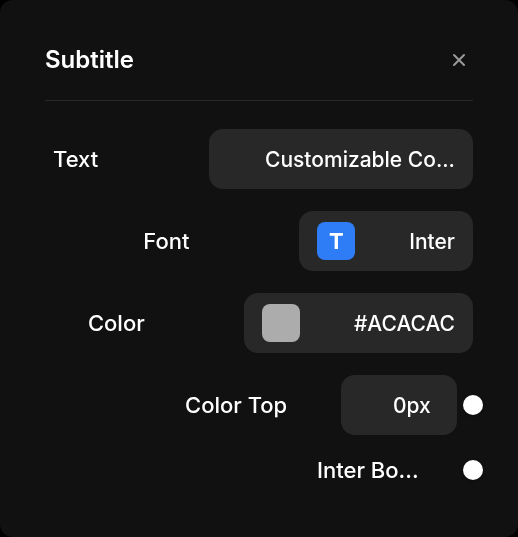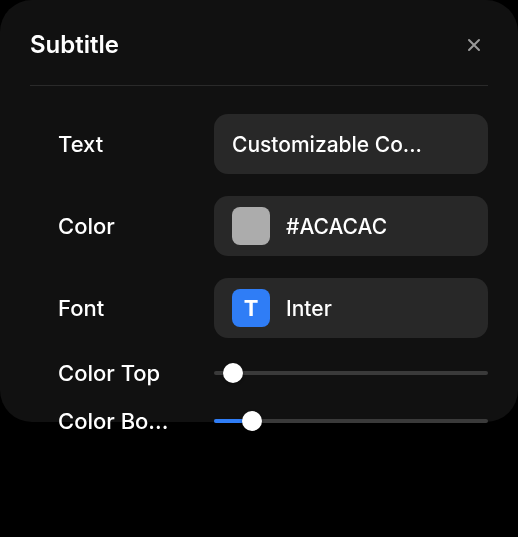--- a/index.html
+++ b/index.html
@@ -9,24 +9,24 @@
     font-family: -apple-system, BlinkMacSystemFont, "Segoe UI", Inter, sans-serif;
   }
   body {
     background: #000;
     width: 518px;
     height: 537px;
     overflow: hidden;
   }
   .panel {
     background: #111111;
-    border-radius: 32px;
+    border-radius: 13px;
     width: 518px;
-    height: 422px;
-    padding: 30px;
+    height: 537px;
+    padding: 45px;
   }
   .header {
     display: flex;
     justify-content: space-between;
     align-items: center;
     padding-bottom: 26px;
     border-bottom: 1px solid #2a2a2a;
     margin-bottom: 28px;
   }
   .title {
@@ -47,20 +47,21 @@
     width: 20px;
     height: 20px;
     stroke: #9a9a9a;
     stroke-width: 2.4;
   }
   .rows {
     padding-left: 28px;
     display: flex;
     flex-direction: column;
     gap: 22px;
+    align-items: flex-end;
   }
   .row {
     display: flex;
     align-items: center;
     gap: 16px;
   }
   .label {
     color: #ffffff;
     font-size: 22px;
     font-weight: 500;
@@ -87,20 +88,21 @@
     padding: 0 16px 0 14px;
   }
   .field-text {
     color: #ffffff;
     font-size: 21px;
     font-weight: 500;
     white-space: nowrap;
     overflow: hidden;
     text-overflow: ellipsis;
     flex: 1;
+    margin-left: 38px;
   }
   .swatch {
     width: 38px;
     height: 38px;
     border-radius: 8px;
     flex-shrink: 0;
   }
   .font-badge {
     width: 38px;
     height: 38px;
@@ -169,48 +171,51 @@
   <div class="rows">
 
     <div class="row">
       <div class="label">Text</div>
       <div class="field">
         <div class="field-text">Customizable Co...</div>
       </div>
     </div>
 
     <div class="row">
+      <div class="label">Font</div>
+      <div class="field">
+        <div class="font-badge">T</div>
+        <div class="field-text">Inter</div>
+      </div>
+    </div>
+
+    <div class="row">
       <div class="label">Color</div>
       <div class="field">
         <div class="swatch" style="background:#ACACAC"></div>
         <div class="field-text">#ACACAC</div>
       </div>
     </div>
 
     <div class="row">
-      <div class="label">Font</div>
-      <div class="field">
-        <div class="font-badge">T</div>
-        <div class="field-text">Inter</div>
-      </div>
-    </div>
-
-    <div class="row">
       <div class="label">Color Top</div>
+      <div class="field field-narrow">
+        <div class="field-text">0px</div>
+      </div>
       <div class="slider-wrap">
         <div class="slider">
           <div class="track"></div>
           <div class="track-active" style="width:0%"></div>
           <div class="thumb" style="left:7%"></div>
         </div>
       </div>
     </div>
 
     <div class="row">
-      <div class="label">Color Bo...</div>
+      <div class="label">Inter Bo...</div>
       <div class="slider-wrap">
         <div class="slider">
           <div class="track"></div>
           <div class="track-active" style="width:12%"></div>
           <div class="thumb" style="left:14%"></div>
         </div>
       </div>
     </div>
 
   </div>

